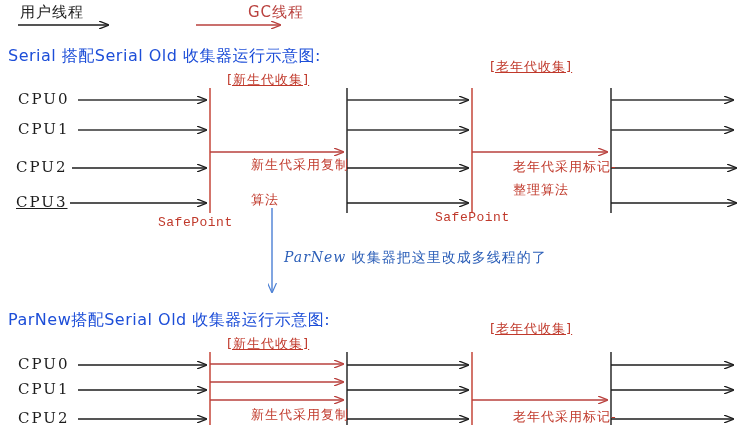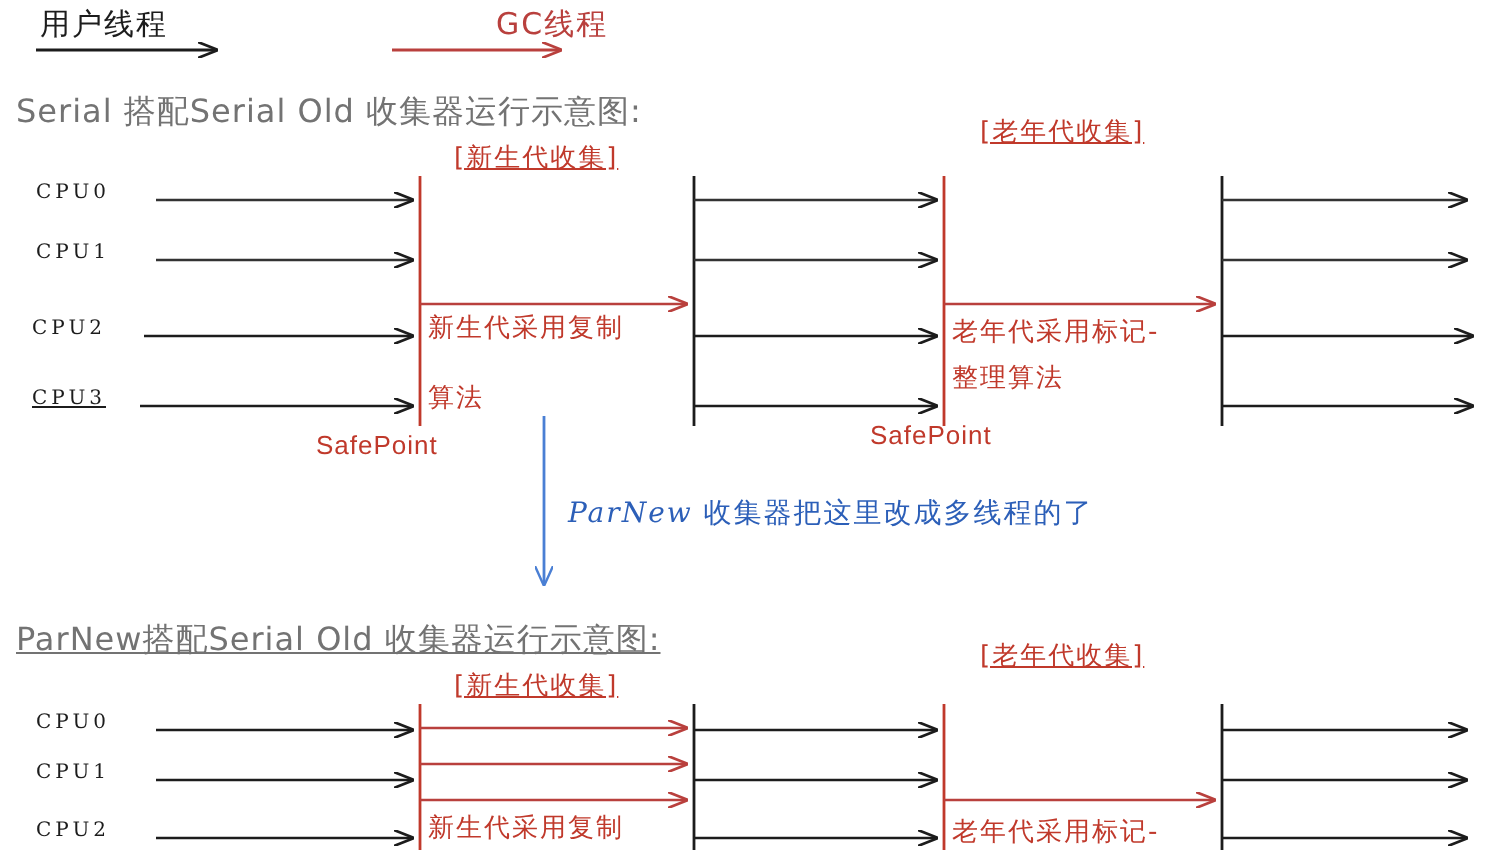--- a/index.html
+++ b/index.html
@@ -12,27 +12,27 @@
   }
   #canvas{position:absolute;left:0;top:0;width:745px;height:425px;}
   .lbl{position:absolute;white-space:nowrap;line-height:1;}
 
   
   .hand{font-family:"DejaVu Sans", sans-serif;}
 
   .legend-user{font-size:15px;color:#1c1c1c;letter-spacing:1px;}
   .legend-gc{font-size:15px;color:#b9403d;letter-spacing:1px;}
 
-  .title{font-size:16px;color:#737373;letter-spacing:0.5px;}
+  .title{font-size:16px;color:#1d4ed8;letter-spacing:0.5px;}
 
-  .cpu{font-size:10px;color:#1c1c1c;letter-spacing:2px;font-family:"DejaVu Serif", serif;}
+  .cpu{font-size:15px;color:#1c1c1c;letter-spacing:2px;font-family:"DejaVu Serif", serif;}
 
   .phase{font-size:13px;color:#c0392b;letter-spacing:1px;text-decoration:underline;}
-  .redtext{font-size:13px;color:#c0392b;letter-spacing:1px;}
-  .safepoint{font-size:13px;color:#c0392b;font-family:Liberation Sans, sans-serif;letter-spacing:0.5px;}
+  .redtext{font-size:13px;color:#c0392b;letter-spacing:1px;margin-left:37px;}
+  .safepoint{font-size:13px;color:#c0392b;font-family:Liberation Mono, monospace;letter-spacing:0.5px;}
   .bluenote{font-size:14px;color:#2c5fb8;letter-spacing:1px;}
   .bluenote .en{font-family:"DejaVu Serif", serif;font-style:italic;}
 </style>
 </head>
 <body>
 
 <svg id="canvas" viewBox="0 0 745 425" xmlns="http://www.w3.org/2000/svg">
   <defs>
     <marker id="ahB" markerWidth="10" markerHeight="8" refX="9" refY="4" orient="auto" markerUnits="userSpaceOnUse">
       <path d="M0,0 L10,4 L0,8" fill="none" stroke="#1c1c1c" stroke-width="1.3"></path>
@@ -162,21 +162,21 @@
 <div class="lbl redtext hand" style="left:476px;top:160px;">老年代采用标记-</div>
 <div class="lbl redtext hand" style="left:476px;top:183px;text-align:right;">整理算法</div>
 
 <div class="lbl safepoint" style="left:158px;top:216px;">SafePoint</div>
 <div class="lbl safepoint" style="left:435px;top:211px;">SafePoint</div>
 
 <div class="lbl bluenote hand" style="left:284px;top:250px;text-align:center;">
   <span class="en">ParNew</span><span> 收集器把这里改成多线程的了</span>
 </div>
 
-<div class="lbl title hand" style="left:8px;top:312px;text-decoration:underline;">ParNew搭配Serial Old 收集器运行示意图:</div>
+<div class="lbl title hand" style="left:8px;top:312px;">ParNew搭配Serial Old 收集器运行示意图:</div>
 
 <div class="lbl cpu" style="left:18px;top:357px;">CPU0</div>
 <div class="lbl cpu" style="left:18px;top:382px;">CPU1</div>
 <div class="lbl cpu" style="left:18px;top:411px;">CPU2</div>
 
 <div class="lbl phase hand" style="left:227px;top:337px;">[新生代收集]</div>
 <div class="lbl phase hand" style="left:490px;top:322px;">[老年代收集]</div>
 
 <div class="lbl redtext hand" style="left:214px;top:408px;">新生代采用复制</div>
 <div class="lbl redtext hand" style="left:476px;top:410px;">老年代采用标记-</div>

